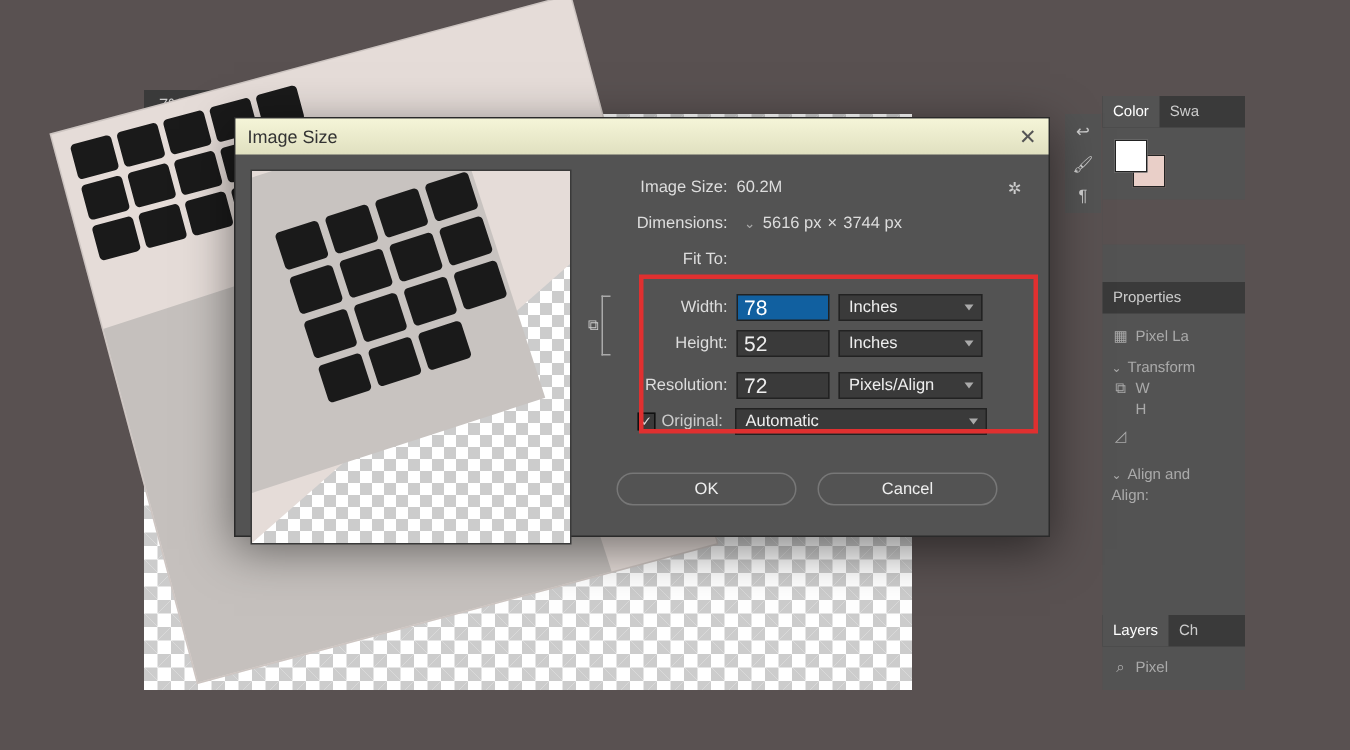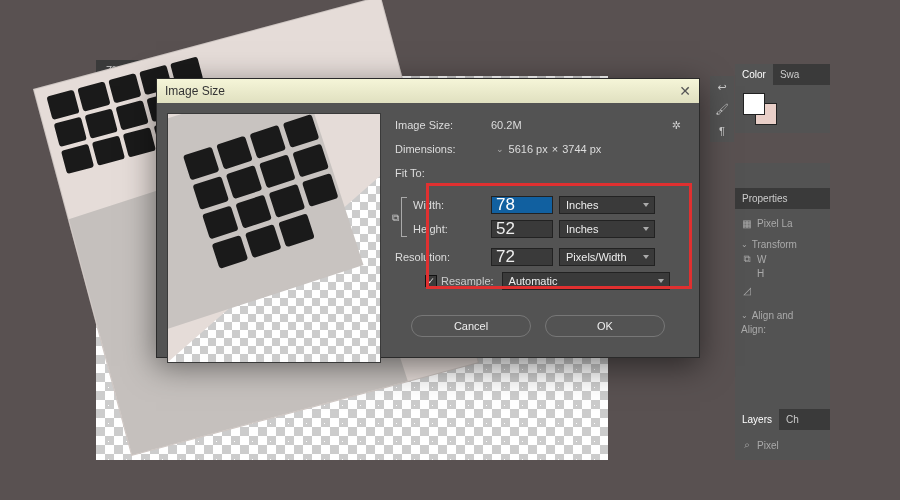--- a/index.html
+++ b/index.html
@@ -59,25 +59,25 @@
       background-position: 0 0, 0 8px, 8px -8px, -8px 0;
       background-color: #fff;
     }
     .pv-photo { position: absolute; inset: 0; background: #e5dcd8; clip-path: polygon(0 0, 100% 0, 100% 25%, 0 100%); }
     .pv-laptop { position: absolute; top: -10px; left: -50px; width: 220px; height: 200px; background: #c8c3c0; transform: rotate(-18deg); }
     .pv-keys { position: absolute; top: 18px; left: 30px; display: grid; grid-template-columns: repeat(4, 30px); gap: 5px; transform: rotate(-18deg); }
     .pv-key { width: 30px; height: 26px; background: #1a1a1a; border-radius: 3px; }
 
     .dlg-form { flex: 1; padding: 8px 18px 10px 4px; }
     .frow { display: flex; align-items: center; margin: 4px 0; height: 20px; }
-    .flabel { flex: 0 0 96px; text-align: left; padding-right: 6px; color: #ddd; }
+    .flabel { flex: 0 0 96px; text-align: right; padding-right: 6px; color: #ddd; }
     .fval { color: #ddd; }
     .dim-chevron { margin: 0 5px; color: #aaa; font-size: 9px; }
     .gear { margin-left: auto; color: #ccc; }
-    .input-txt { background: #3a3a3a; border: 1px solid #222; color: #eee; padding: 2px 4px; width: 62px; height: 18px; font-size: 17px; }
+    .input-txt { background: #3a3a3a; border: 1px solid #222; color: #eee; padding: 2px 4px; width: 62px; height: 18px; font-size: 14px; }
     .input-txt.sel { background: #1160a0; color: #fff; }
     .dropdown { background: #3a3a3a; border: 1px solid #222; color: #eee; padding: 2px 20px 2px 6px; height: 18px; font-size: 11px; position: relative; display: inline-flex; align-items: center; }
     .dropdown::after { content: ""; position: absolute; right: 5px; top: 6px; border-left: 3px solid transparent; border-right: 3px solid transparent; border-top: 4px solid #aaa; }
     .dd-wide { width: 168px; }
     .dd-unit { width: 96px; }
     .link-col { width: 18px; display: flex; justify-content: center; align-items: center; height: 50px; }
     .link-bracket { border-left: 1px solid #aaa; border-top: 1px solid #aaa; border-bottom: 1px solid #aaa; width: 6px; height: 40px; position: relative; }
     .link-icon { position: absolute; left: -10px; top: 14px; color: #ccc; font-size: 10px; }
     .checkbox { width: 12px; height: 12px; background: #3a3a3a; border: 1px solid #111; display: inline-flex; align-items: center; justify-content: center; font-size: 9px; color: #ddd; }
 
@@ -251,35 +251,35 @@
               </div>
           </div>
         </div>
       </div>
 
       <div class="frow">
         <div class="flabel">Resolution:</div>
         <input class="input-txt" value="72" style="">
         <div style="width:6px"></div>
         <div class="dropdown dd-unit">
-            <span>Pixels/Width</span>
+            <span>Pixels/Align</span>
           </div>
       </div>
       <div class="frow">
         <div style="flex:0 0 30px"></div>
         <div class="checkbox">✓</div>
         <div style="width:4px"></div>
-        <div>Resample:</div>
+        <div>Original:</div>
         <div style="width:8px"></div>
         <div class="dropdown dd-wide">
             <span>Automatic</span>
           </div>
       </div>
 
       <div class="btn-row">
+        <div class="pill-btn">OK</div>
         <div class="pill-btn">Cancel</div>
-        <div class="pill-btn">OK</div>
       </div>
     </div>
   </div>
 </div>
 
 <div class="highlight-box hl1"></div>
 
 </body></html>

